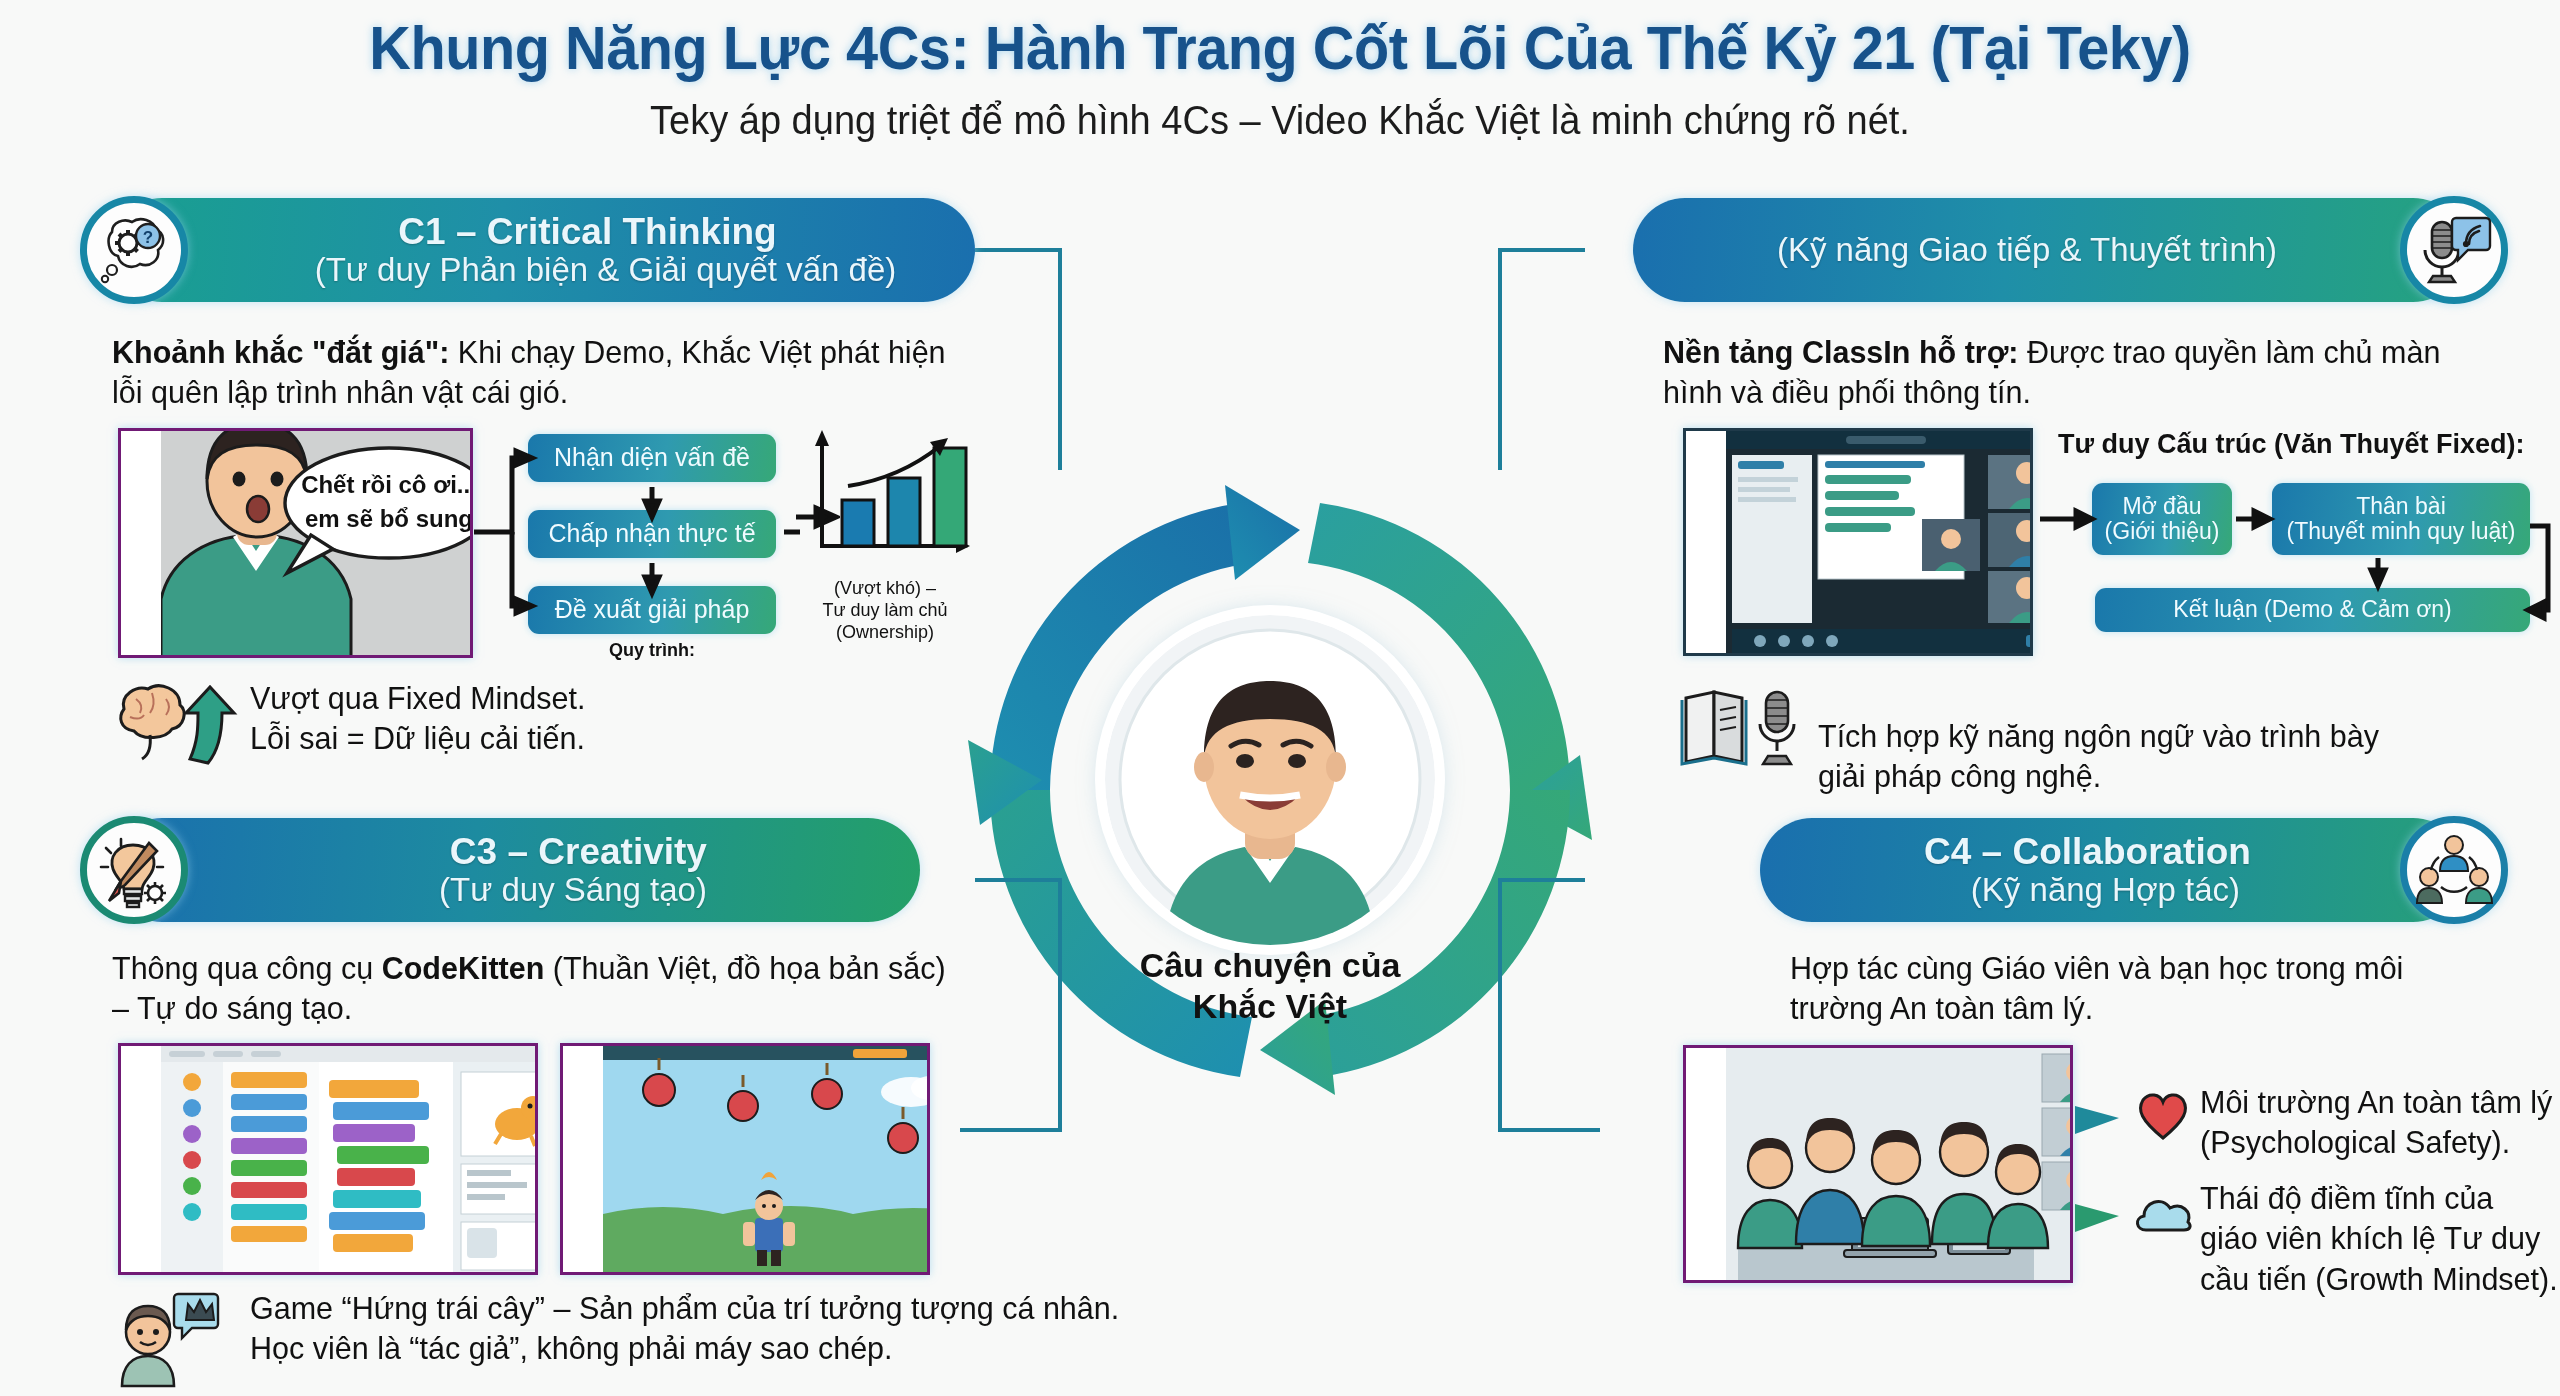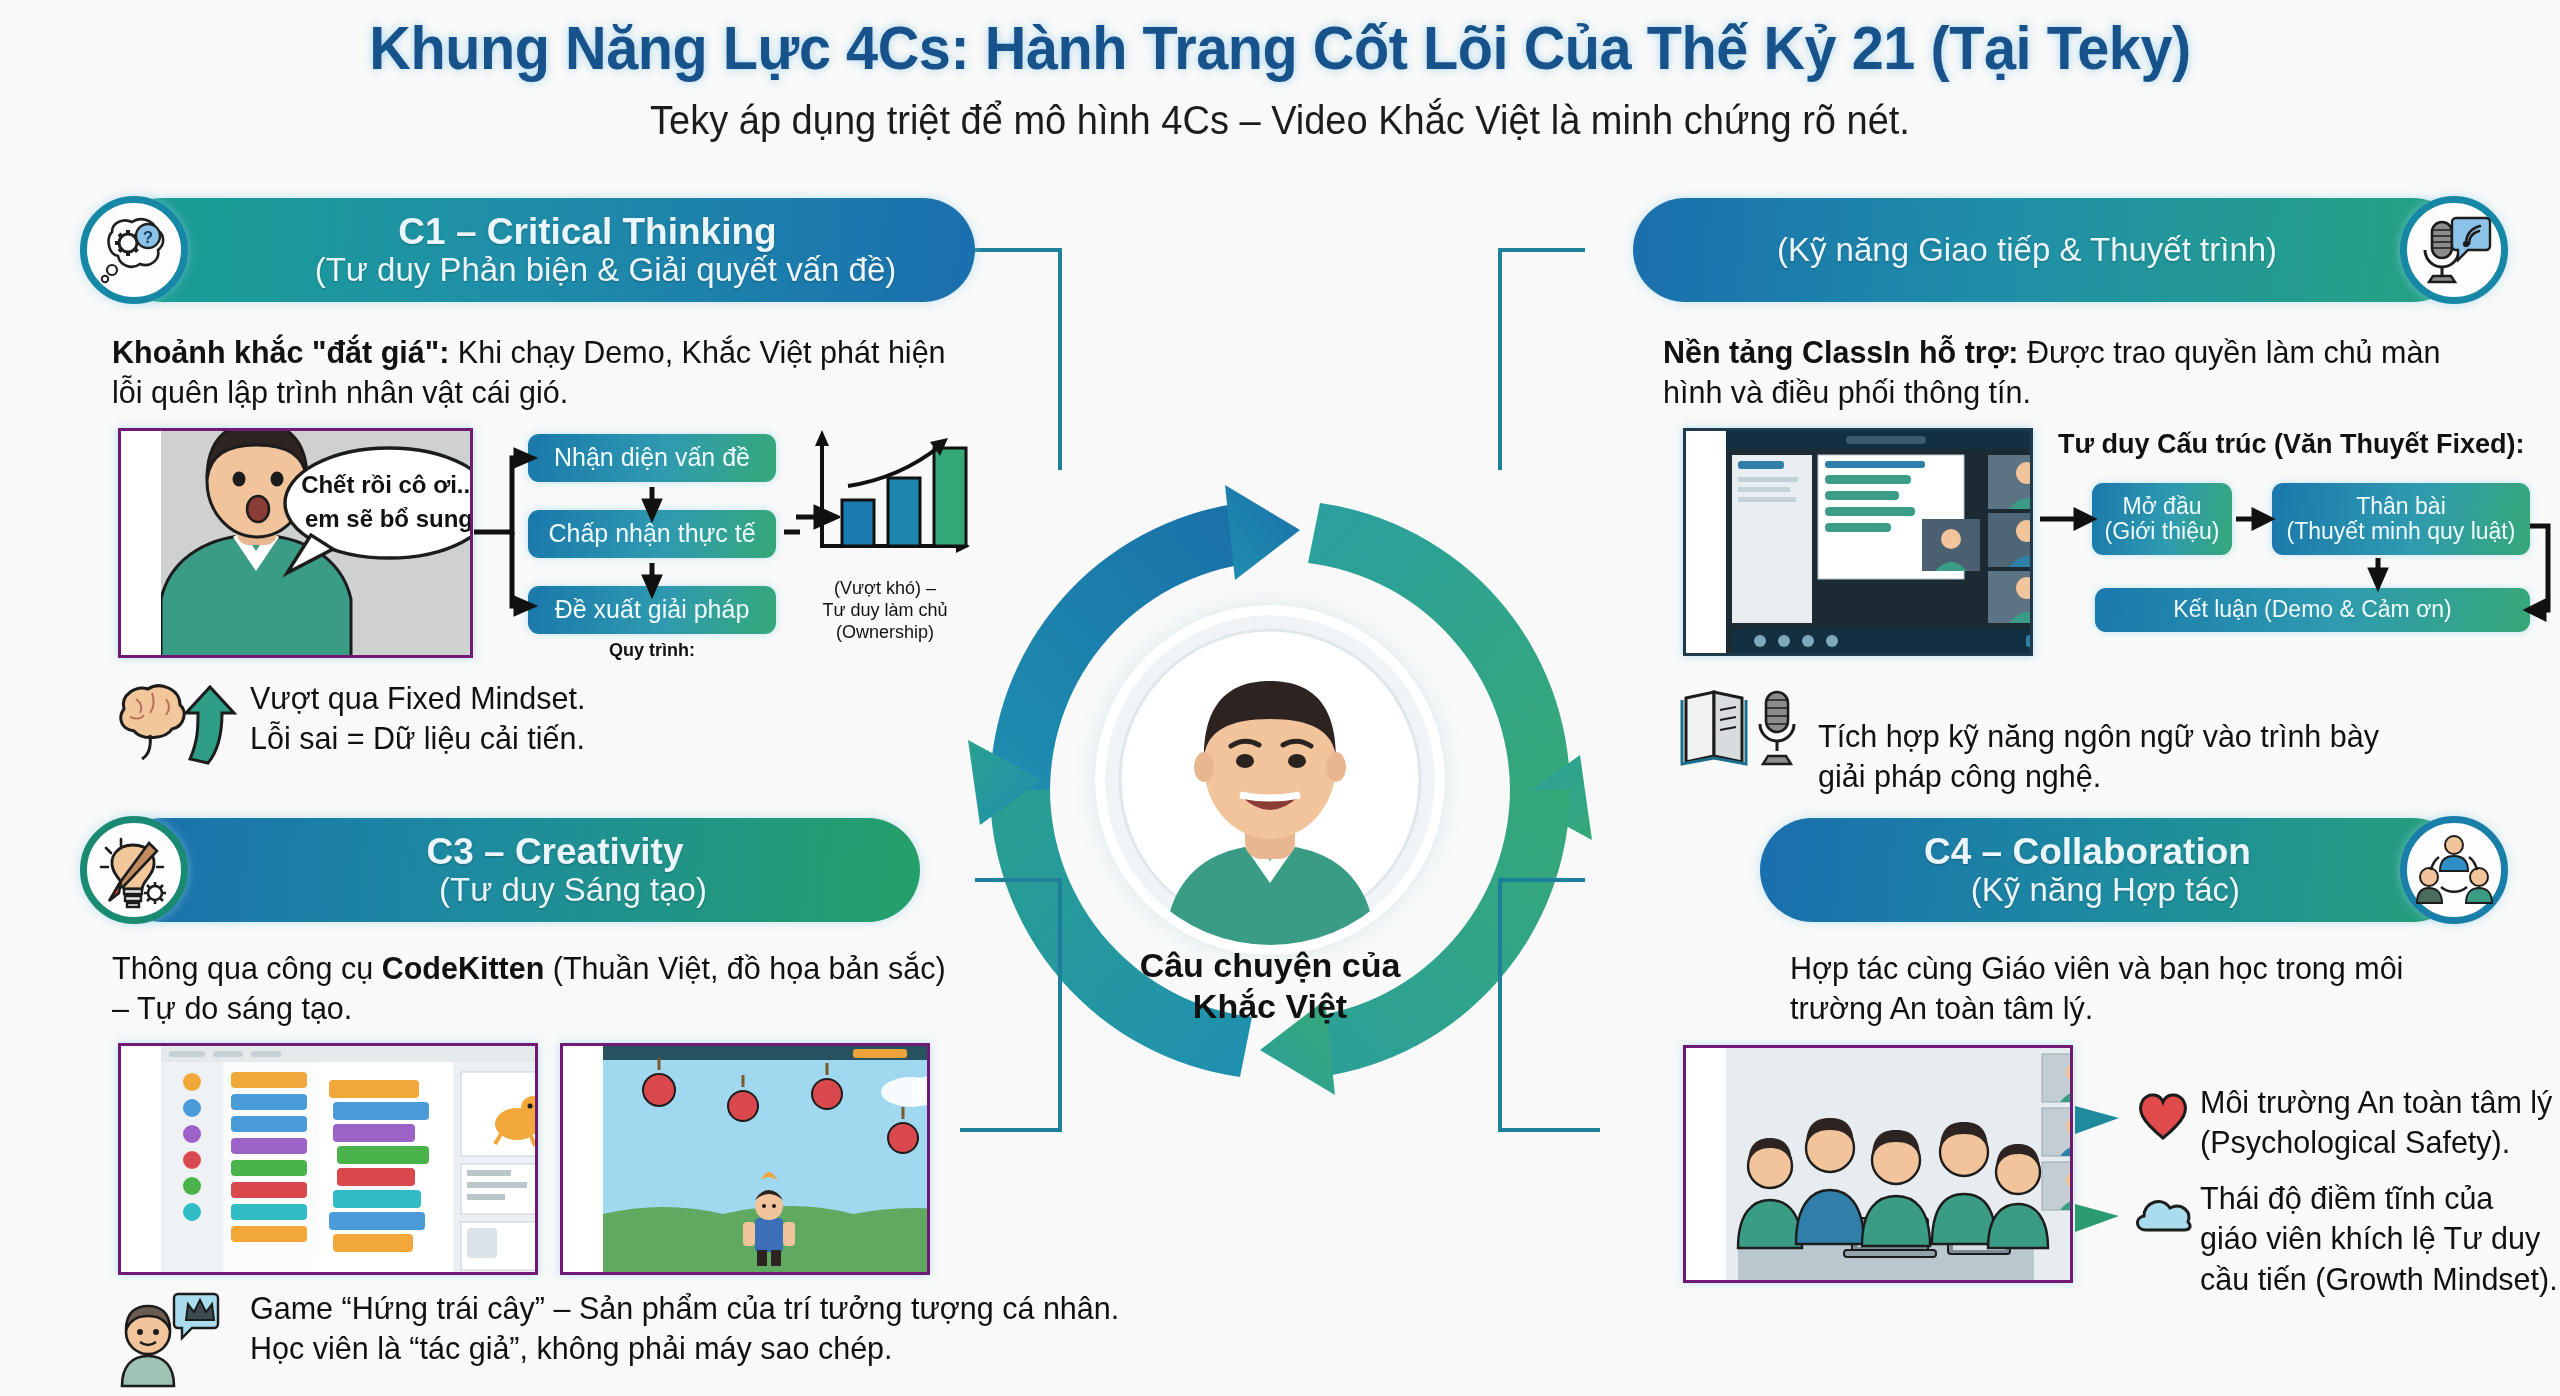--- a/index.html
+++ b/index.html
@@ -417,21 +417,21 @@
       <path d="M 83 86 h 28 l -5 -8 h -18 Z" fill="#8c8c8c" stroke="#1c1c1c" stroke-width="2.4"></path>
     </g>
   </svg>
   <div class="body-text" style="left:1818px; top:680px; width:740px;margin-top:36px;">
     <span>Tích hợp kỹ năng ngôn ngữ vào trình bày</span><br>
     <span>giải pháp công nghệ.</span>
   </div>
 
   <div class="pill" style="left:110px; top:818px; width:810px;
               background:linear-gradient(95deg,#1a6fae 0%,#1d8ba0 45%,#24a068 100%);">
-    <div class="pill-inner" style="padding-left:110px; text-align:center;">
+    <div class="pill-inner" style="padding-left:110px; text-align:right;">
       <div class="ttl">C3 – Creativity</div>
       <div class="sub">(Tư duy Sáng tạo)</div>
     </div>
   </div>
   <div class="badge c3" style="left:80px; top:816px;">
     <svg width="78" height="78" viewBox="0 0 78 78">
       <g stroke="#1c1c1c" stroke-width="2.6" stroke-linecap="round">
         <path d="M 26 8 v 7 M 11 17 l 5 5 M 6 36 h 7 M 62 36 h 6 M 57 17 l -5 5"></path>
       </g>
       <path d="M 38 14 C 22 14 14 26 18 38 C 21 47 28 50 29 58 L 47 58 C 48 50 55 47 58 38 C 62 26 54 14 38 14 Z" fill="#f3c79c" stroke="#1c1c1c" stroke-width="2.8"></path>

